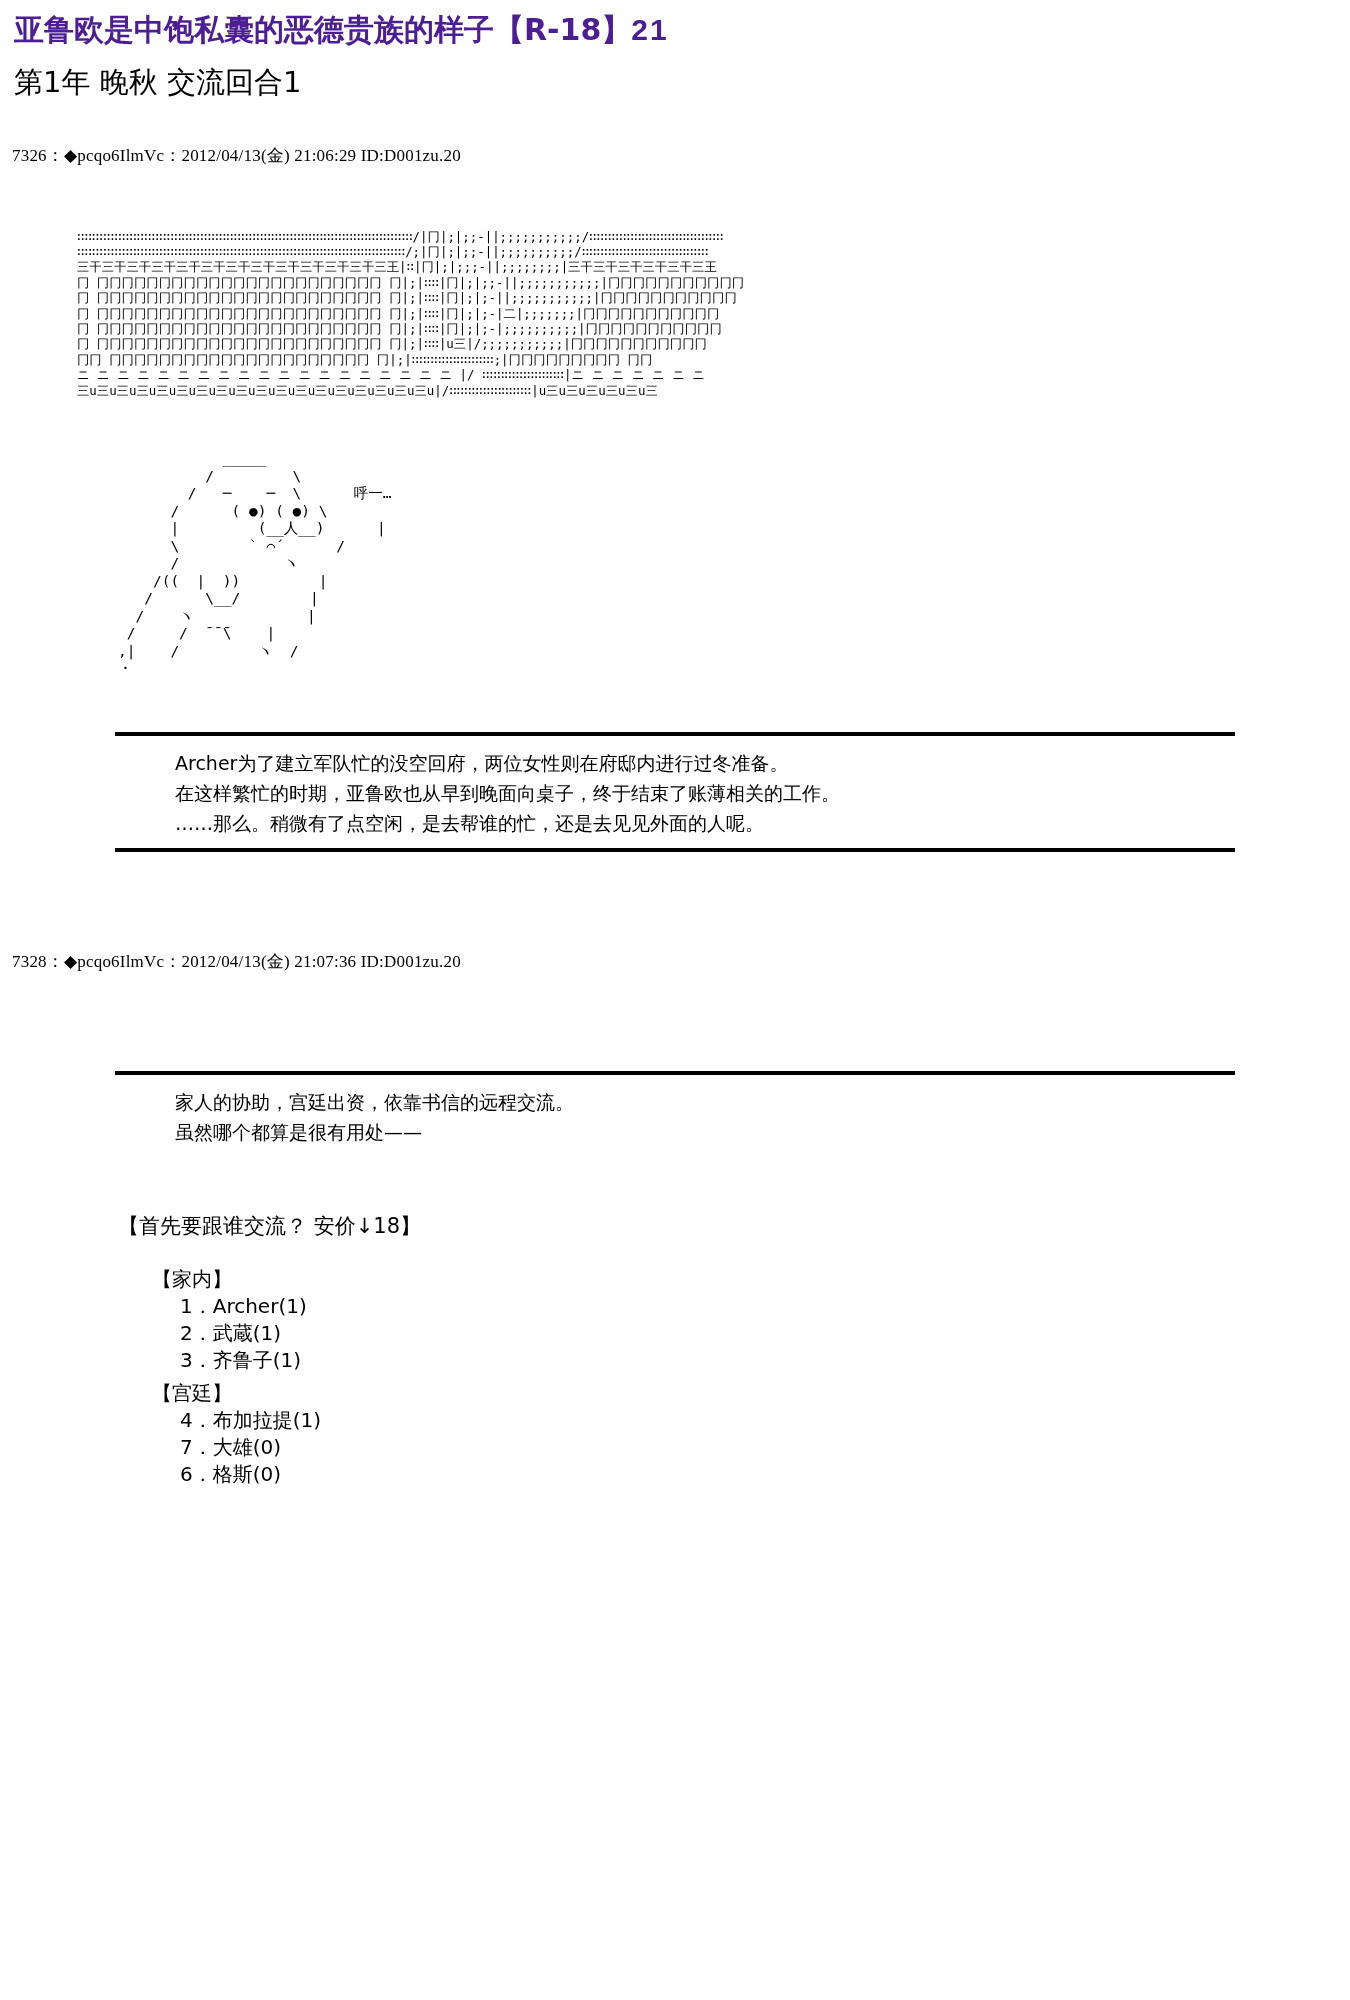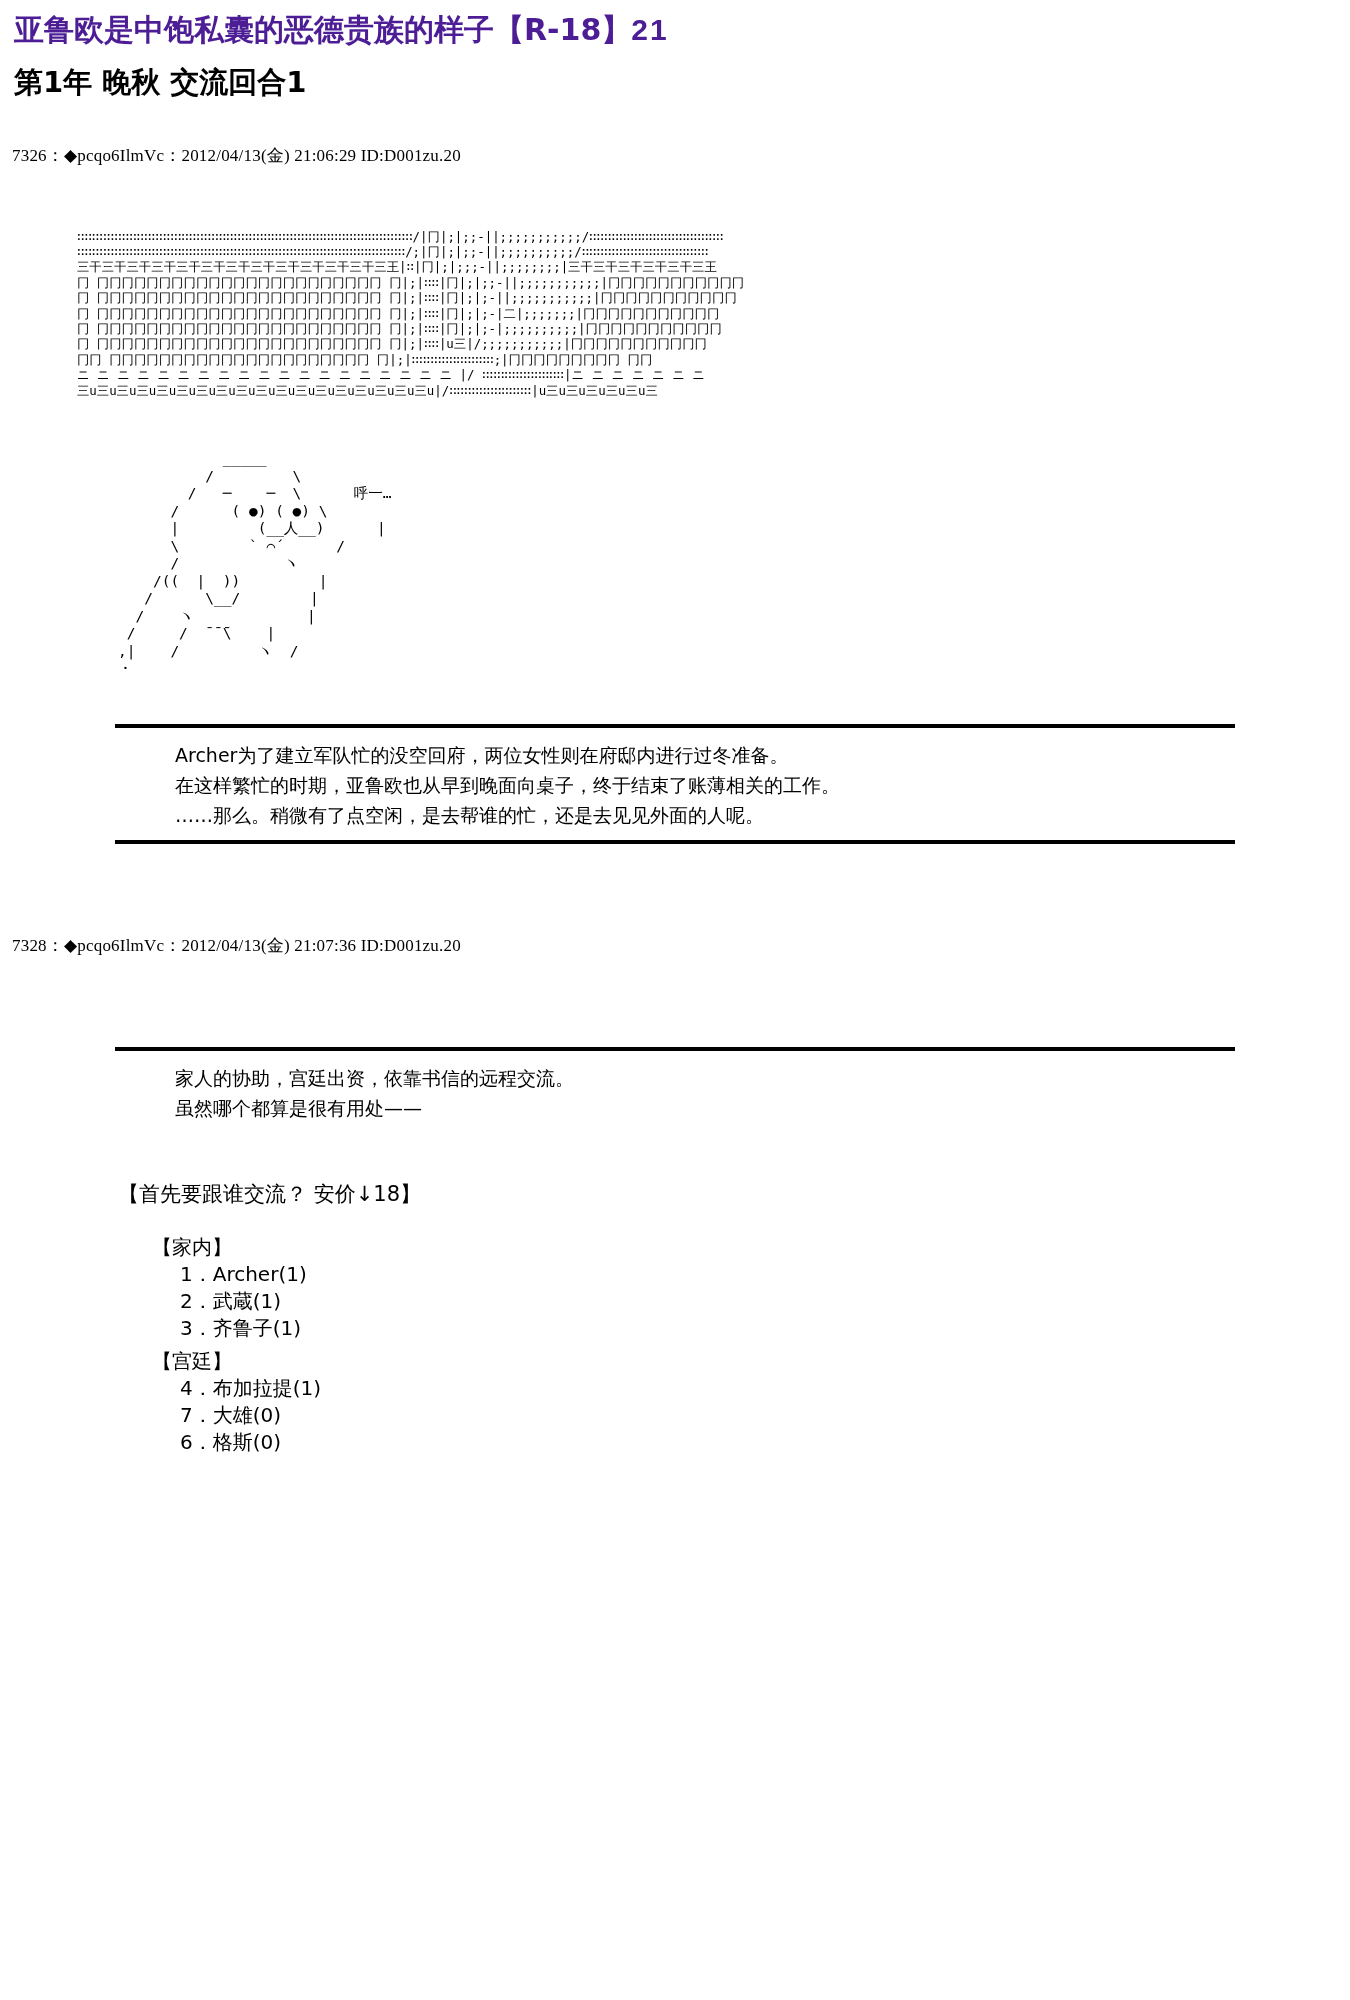--- a/index.html
+++ b/index.html
@@ -35,21 +35,21 @@
     white-space: nowrap;
     color: #4c1d95;
     margin: 0;
   }
   .thread-title .num {
     font-family: "Liberation Sans", sans-serif;
     letter-spacing: 2px;
   }
   .thread-subtitle {
     font-family: "DejaVu Sans", "Liberation Sans", sans-serif;
-    font-weight: bold;
+    font-weight: normal;
     font-size: 29px;
     line-height: 1.35;
     margin: 12px 0 0 0;
     white-space: nowrap;
   }
 
   
   .post-meta {
     font-family: "Liberation Serif", "DejaVu Serif", serif;
     font-size: 17px;
@@ -76,21 +76,21 @@
   }
   .aa-face {
     font-size: 14.5px;
     line-height: 17.5px;
     padding-left: 118px;
     margin-top: 52px;
   }
 
   
   .narration {
-    margin: 4px auto;
+    margin: 12px auto;
     width: 1120px;
   }
   .rule {
     border: 0;
     border-top: 4px solid #000;
     margin: 0;
     height: 0;
   }
   .narration-body {
     font-family: "DejaVu Sans", "Liberation Sans", sans-serif;

